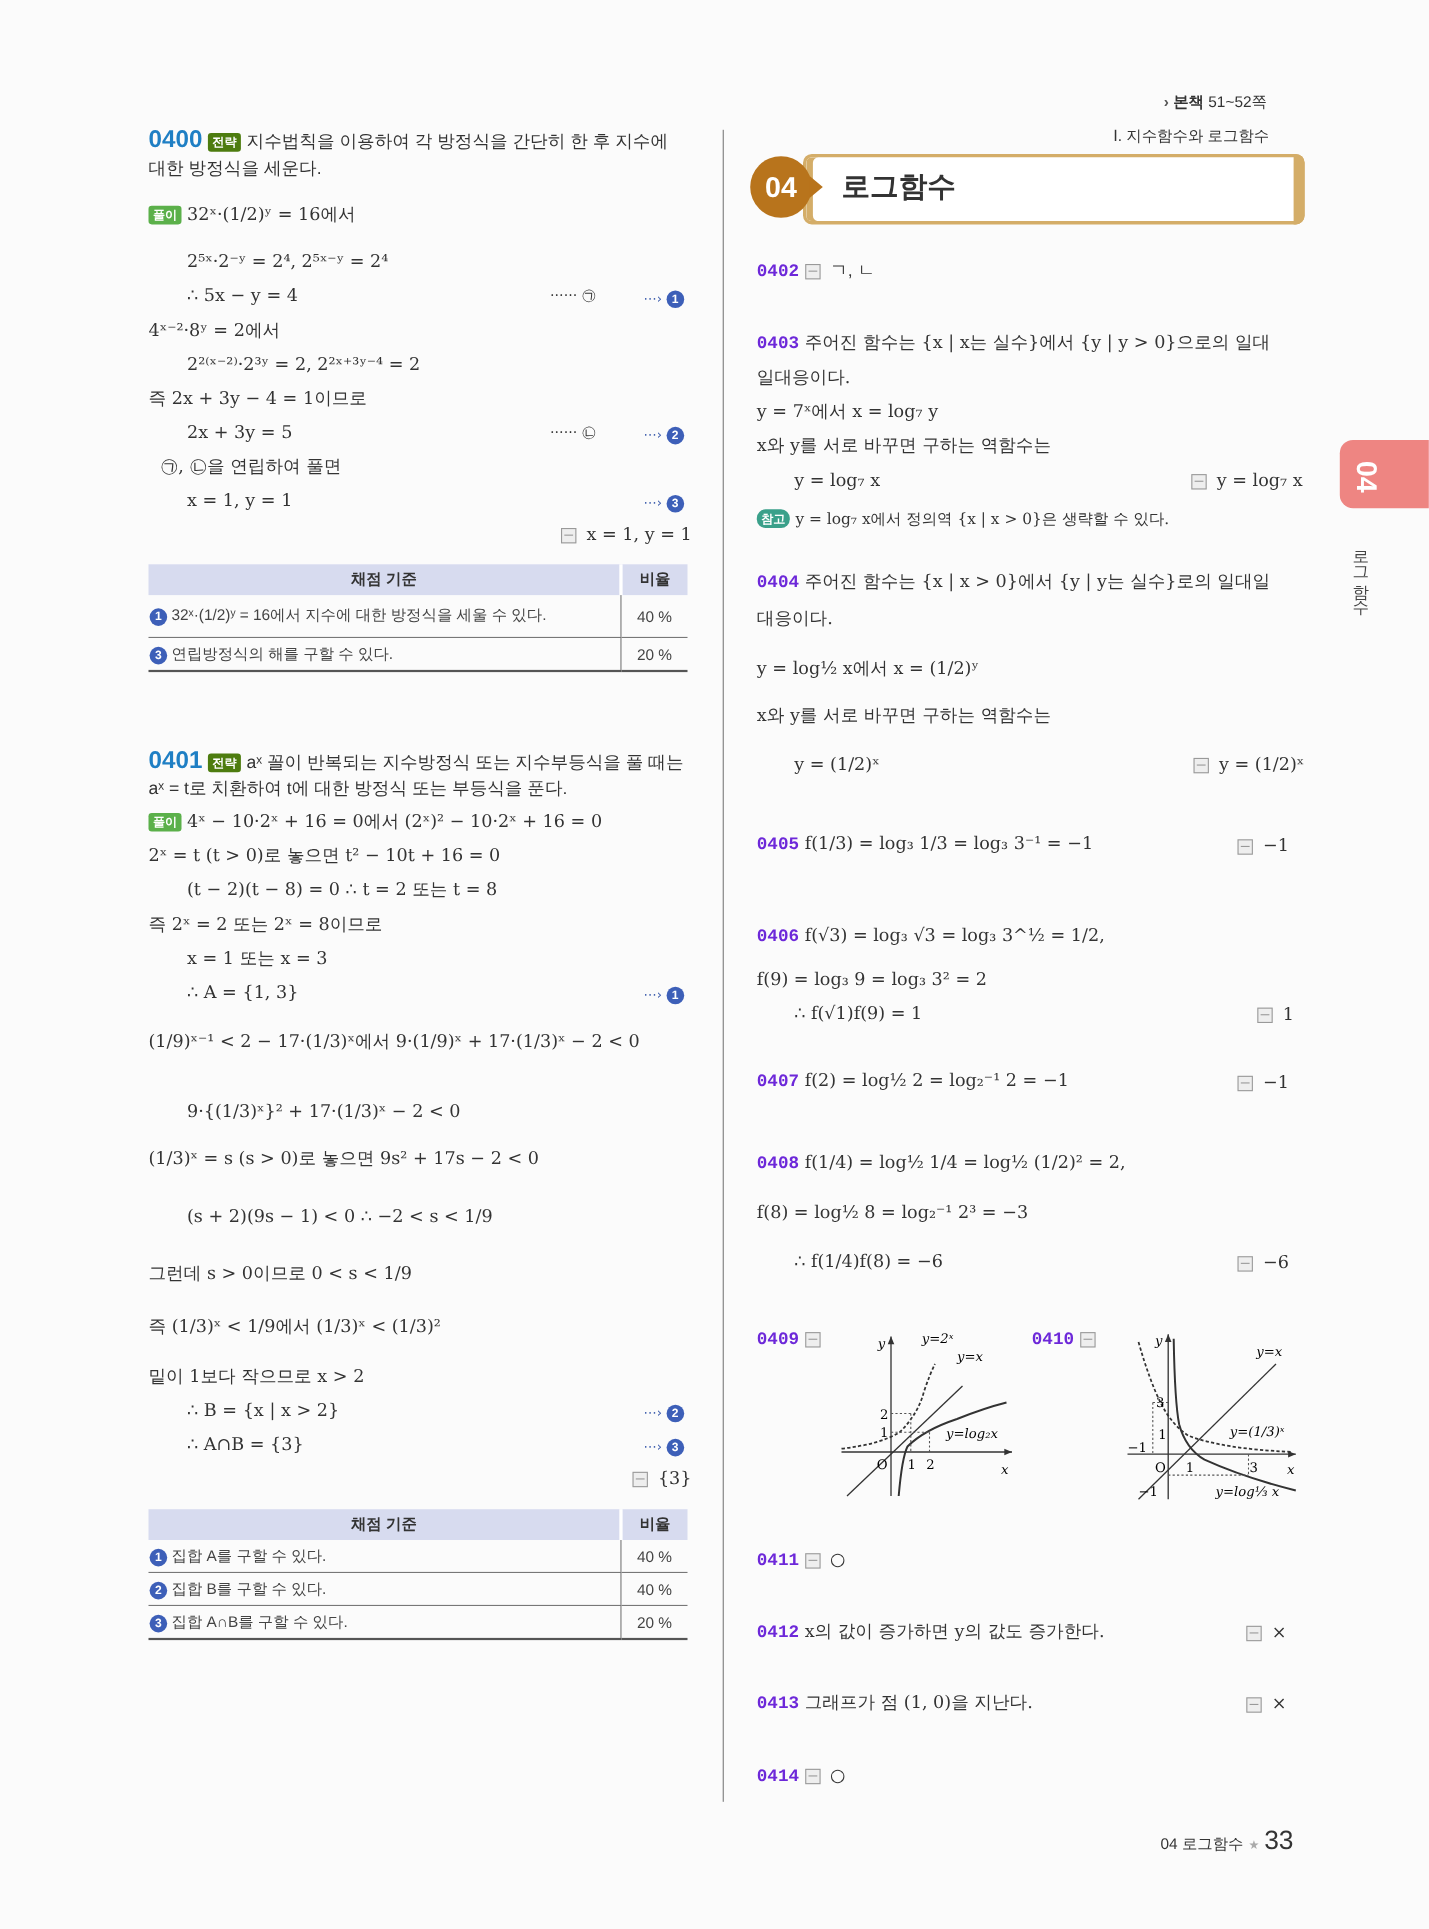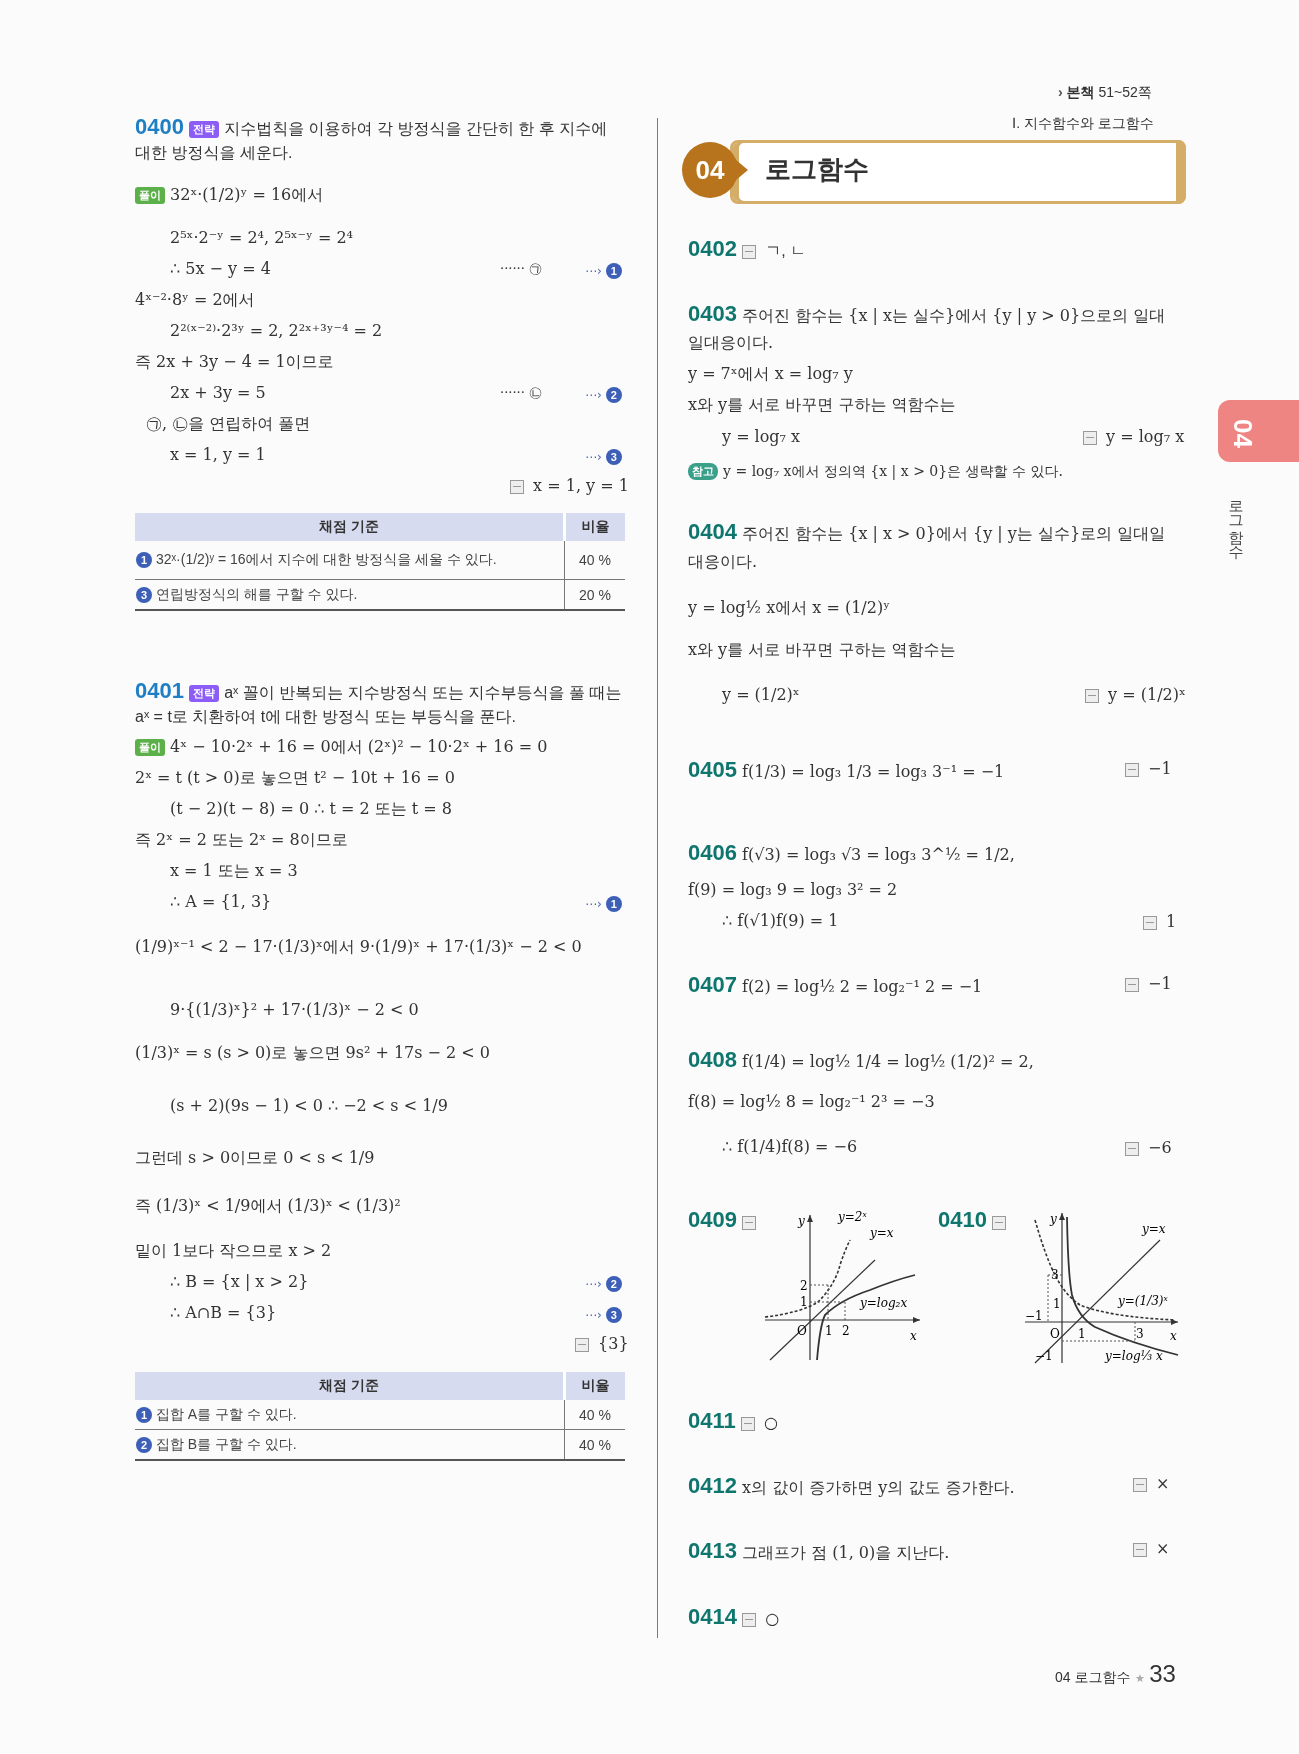--- a/index.html
+++ b/index.html
@@ -2,24 +2,24 @@
 <html><head>
 <meta charset="utf-8">
 <style>
   html,body{margin:0;padding:0;}
   body{width:1299px;height:1754px;background:#fbfbfb;position:relative;overflow:hidden;
        font-family:"DejaVu Serif","Liberation Serif",serif;color:#2a2a2a;}
   .sans{font-family:"Liberation Sans","DejaVu Sans",sans-serif;}
   .divider{position:absolute;left:657px;top:118px;width:1px;height:1520px;background:#7a7a7a;}
   .abs{position:absolute;white-space:nowrap;}
   .qnum-blue{font-family:"Liberation Sans",sans-serif;font-weight:bold;color:#1f7fc4;font-size:22px;}
-  .qnum-orange{font-family:Liberation Sans, sans-serif;font-weight:bold;color:#0f766e;font-size:22px;}
+  .qnum-orange{font-family:Liberation Mono, monospace;font-weight:bold;color:#6d28d9;font-size:16px;}
   .tag{display:inline-block;font-family:"Liberation Sans",sans-serif;font-size:11px;font-weight:bold;color:#fff;
        border-radius:3px;padding:1px 4px;vertical-align:middle;}
-  .tag-strategy{background:#8b5cf6;text-align:center;}
+  .tag-strategy{background:#4d7c0f;text-align:center;}
   .tag-sol{background:#5bb04a;}
   .tag-ref{background:#3aa08a;border-radius:8px;}
   .ktext{font-family:"Liberation Sans",sans-serif;font-size:16px;color:#333;}
   .math{font-family:"DejaVu Serif",serif;font-size:16px;font-style:normal;color:#333;}
   .ans-icon{display:inline-block;width:12px;height:12px;border:1px solid #999;background:#eee;
             vertical-align:middle;margin-right:4px;position:relative;}
   .ans-icon::after{content:"";position:absolute;left:2px;right:2px;top:5px;height:1px;background:#999;}
   .step{display:inline-block;width:16px;height:16px;border-radius:50%;background:#3d5fb8;color:#fff;
         font-family:"Liberation Sans",sans-serif;font-size:11px;font-weight:bold;text-align:center;line-height:16px;}
   .arrow{color:#4463b0;font-size:12px;margin-right:4px;font-family:"DejaVu Sans",sans-serif;}
@@ -149,20 +149,24 @@
     <th class="pct">비율</th>
   </tr>
   <tr>
     <td><span class="step">1</span> <span>집합 A를 구할 수 있다.</span></td>
     <td class="pct">40 %</td>
   </tr>
   <tr>
     <td><span class="step">2</span> <span>집합 B를 구할 수 있다.</span></td>
     <td class="pct">40 %</td>
   </tr>
+  <tr>
+    <td><span class="step">3</span> <span>집합 A∩B를 구할 수 있다.</span></td>
+    <td class="pct">20 %</td>
+  </tr>
 </tbody>
   </table>
 
 <div class="abs" style="left:688px;top:236px;">
   <span class="qnum-orange">0402</span>
   <span class="ans-icon"></span>
   <span class="ktext">ㄱ, ㄴ</span>
 </div>
 
 <div class="abs" style="left:688px;top:301px;">

